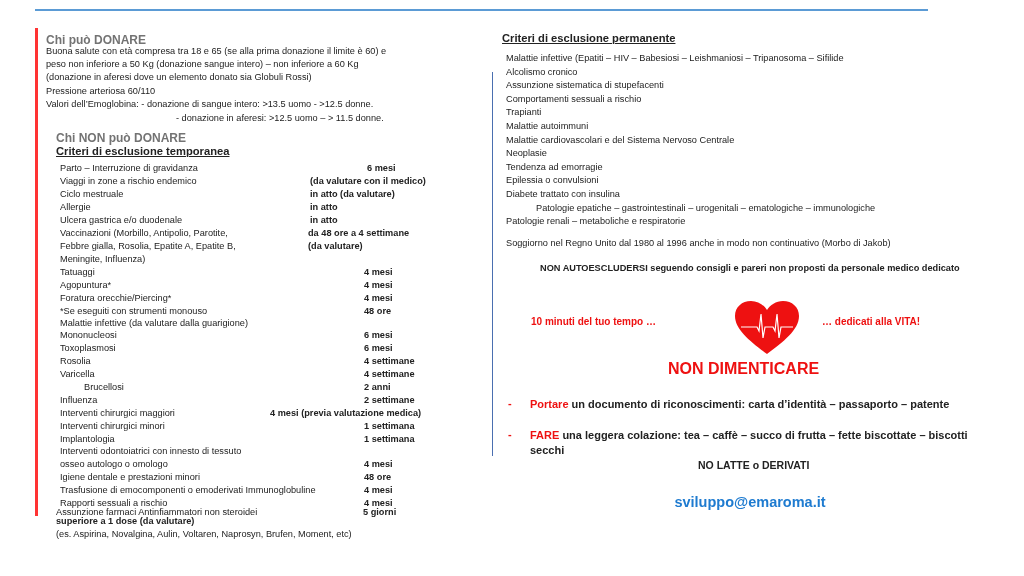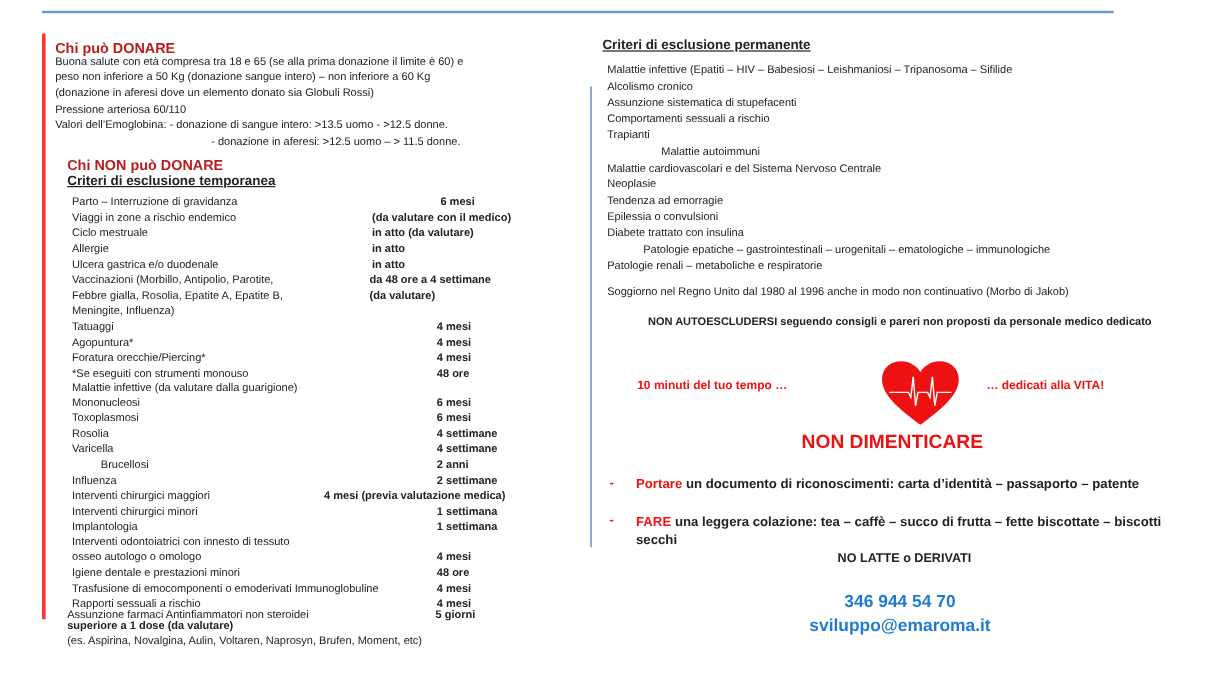--- a/index.html
+++ b/index.html
@@ -3,21 +3,21 @@
 <meta charset="utf-8">
 <style>
   html, body { margin:0; padding:0; }
   body { width:1024px; height:576px; background:#ffffff; position:relative; overflow:hidden;
          font-family:"Liberation Sans", "DejaVu Sans", sans-serif; color:#222; }
   .abs { position:absolute; }
   .topline { left:35px; top:9px; width:893px; height:2px; background:#5b9bd5; }
   .redbar { left:35px; top:28px; width:3px; height:488px; background:#ff3333; }
   .bluebar { left:492px; top:72px; width:1px; height:384px; background:#4a6fb0; }
 
-  .red-h { color:#b91c1c; font-weight:bold; font-size:12px; }
+  .red-h { color:#737373; font-weight:bold; font-size:12px; }
   .txt { font-size:9.2px; line-height:13.4px; white-space:nowrap; }
   .ul-h { font-weight:bold; font-size:11.2px; text-decoration:underline; white-space:nowrap; }
   .b { font-weight:bold; }
 
   .row { position:absolute; font-size:9.2px; white-space:nowrap; }
   .val { position:absolute; font-size:9.2px; font-weight:bold; white-space:nowrap; }
 
   .slogan { color:#ee1111; font-weight:bold; font-size:10px; white-space:nowrap; }
   .nondim { color:#ee1111; font-weight:bold; font-size:16px; white-space:nowrap; }
   .todo { font-size:11px; font-weight:bold; white-space:nowrap; line-height:15px; }
@@ -107,21 +107,21 @@
 </section>
 
 <section>
   <div class="abs ul-h" style="left:502px;top:32px;">Criteri di esclusione permanente</div>
   <div id="perm-list">
       <div class="abs txt" style="left: 506px; top: 52px;">Malattie infettive (Epatiti – HIV – Babesiosi – Leishmaniosi – Tripanosoma – Sifilide</div>
       <div class="abs txt" style="left: 506px; top: 65.6px;">Alcolismo cronico</div>
       <div class="abs txt" style="left: 506px; top: 79.2px;">Assunzione sistematica di stupefacenti</div>
       <div class="abs txt" style="left: 506px; top: 92.8px;">Comportamenti sessuali a rischio</div>
       <div class="abs txt" style="left: 506px; top: 106.4px;">Trapianti</div>
-      <div class="abs txt" style="left: 506px; top: 120px; margin-left: 45px;">Malattie autoimmuni</div>
+      <div class="abs txt" style="left: 506px; top: 120px;">Malattie autoimmuni</div>
       <div class="abs txt" style="left: 506px; top: 133.6px;">Malattie cardiovascolari e del Sistema Nervoso Centrale</div>
       <div class="abs txt" style="left: 506px; top: 147.2px;">Neoplasie</div>
       <div class="abs txt" style="left: 506px; top: 160.8px;">Tendenza ad emorragie</div>
       <div class="abs txt" style="left: 506px; top: 174.4px;">Epilessia o convulsioni</div>
       <div class="abs txt" style="left: 506px; top: 188px;">Diabete trattato con insulina</div>
       <div class="abs txt" style="left: 506px; top: 201.6px; margin-left: 30px;">Patologie epatiche – gastrointestinali – urogenitali – ematologiche – immunologiche</div>
       <div class="abs txt" style="left: 506px; top: 215.2px;">Patologie renali – metaboliche e respiratorie</div>
     </div>
   <div class="abs txt" style="left:506px;top:237px;">Soggiorno nel Regno Unito dal 1980 al 1996 anche in modo non continuativo (Morbo di Jakob)</div>
   <div class="abs txt" style="left:540px;top:262px;"><span class="b">NON AUTOESCLUDERSI</span><span class="b"> seguendo consigli e pareri non proposti da personale medico dedicato</span></div>
@@ -145,15 +145,14 @@
   <div class="abs todo" style="left:530px;top:397px;"><span class="kw">Portare</span><span> un documento di riconoscimenti: carta d’identità – passaporto – patente</span></div>
 
   <div class="abs dash" style="left:508px;top:428px;">-</div>
   <div class="abs todo" style="left:530px;top:428px;"><span class="kw">FARE</span><span> una leggera colazione: tea – caffè – succo di frutta – fette biscottate – biscotti</span></div>
   <div class="abs todo" style="left:530px;top:443px;">secchi</div>
 
   <div class="abs todo" style="left:698px;top:458px;font-size:10.5px;text-align:center;">NO LATTE o DERIVATI</div>
 </section>
 
 <section class="abs" style="left:620px;top:492px;width:260px;">
-  <div class="info">346 944 54 70</div>
   <div class="info">sviluppo@emaroma.it</div>
 </section>
 
 </body></html>

